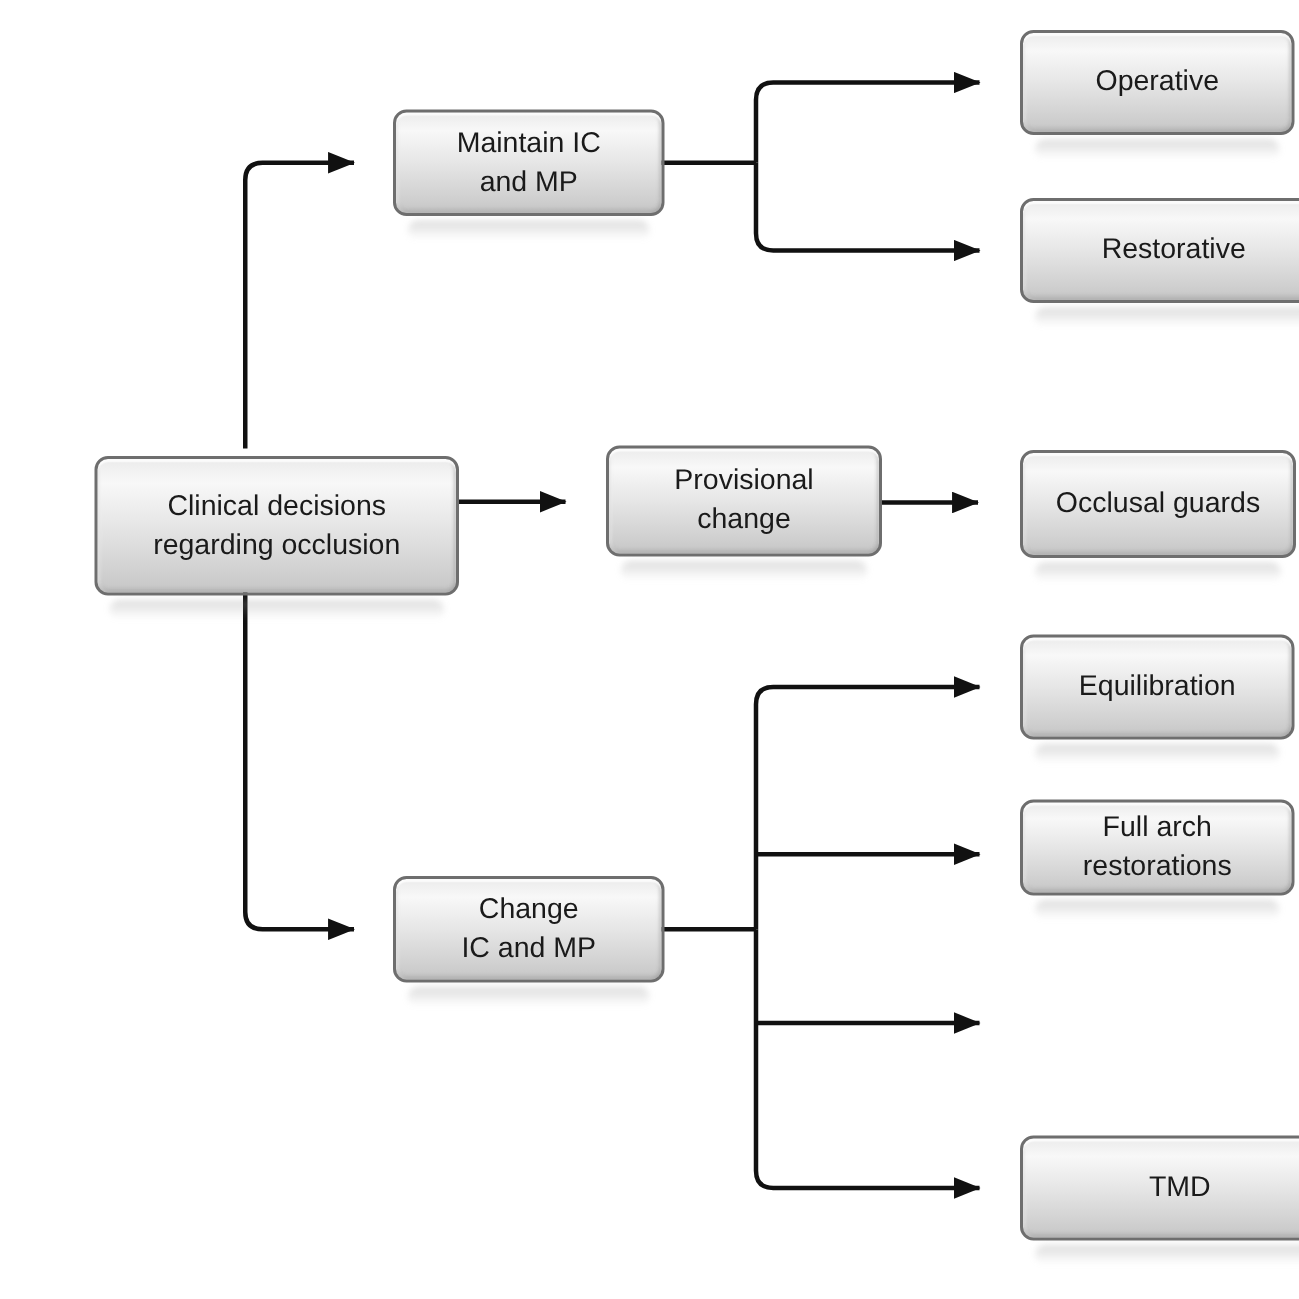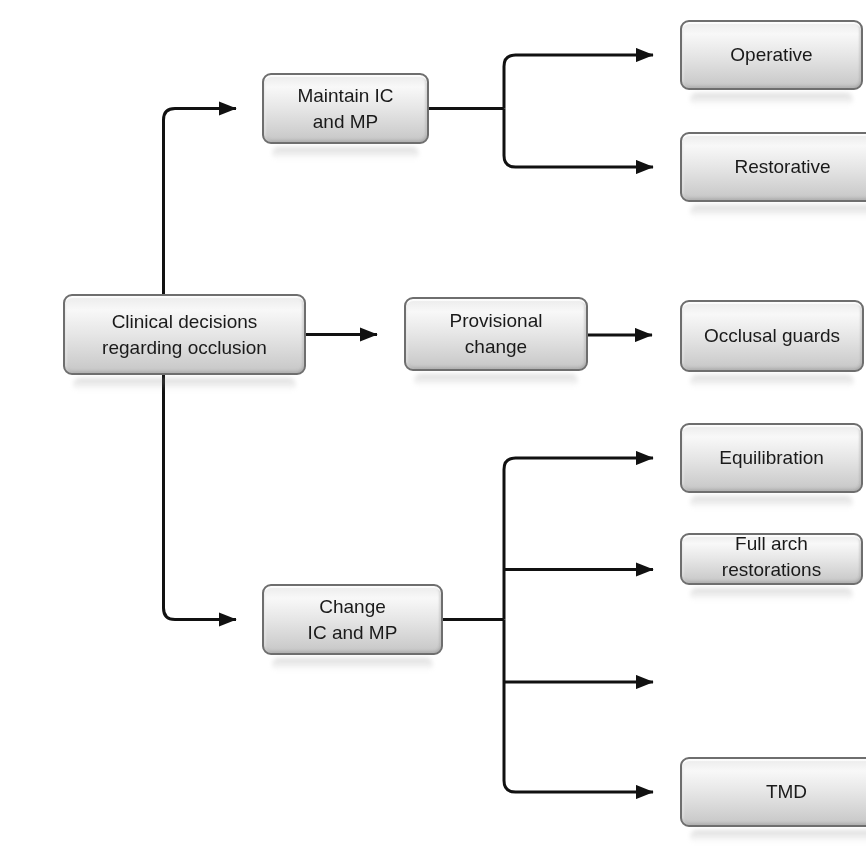--- a/index.html
+++ b/index.html
@@ -99,26 +99,26 @@
     <path class="edge" d="M504,108.5 L504,66.5 Q504,55 515.5,55 L653,55" marker-end="url(#arrow)"></path>
     <path class="edge" d="M504,108.5 L504,155.5 Q504,167 515.5,167 L653,167" marker-end="url(#arrow)"></path>
 
     <path class="edge" d="M425,619.5 L504,619.5"></path>
     <path class="edge" d="M504,619.5 L504,469.5 Q504,458 515.5,458 L653,458" marker-end="url(#arrow)"></path>
     <path class="edge" d="M504,569.5 L653,569.5" marker-end="url(#arrow)"></path>
     <path class="edge" d="M504,682 L653,682" marker-end="url(#arrow)"></path>
     <path class="edge" d="M504,619.5 L504,780.5 Q504,792 515.5,792 L653,792" marker-end="url(#arrow)"></path>
   </svg>
 
-  <div class="node" style="left:44px; top:294px; width:243px; height:81px;">
+  <div class="node" style="left:44px; top:304px; width:243px; height:93px;">
     <span>Clinical decisions</span>
     <span>regarding occlusion</span>
   </div>
 
-  <div class="node" style="left:243px; top:73px; width:167px; height:71px;">
+  <div class="node" style="left:243px; top:73px; width:181px; height:71px;">
     <span>Maintain IC</span>
     <span>and MP</span>
   </div>
 
   <div class="node" style="left:661px; top:20px; width:183px; height:70px;">
     <span>Operative</span>
   </div>
 
   <div class="node" style="left:661px; top:132px; width:205px; height:70px;">
     <span>Restorative</span>
@@ -135,21 +135,21 @@
 
   <div class="node" style="left:243px; top:584px; width:181px; height:71px;">
     <span>Change</span>
     <span>IC and MP</span>
   </div>
 
   <div class="node" style="left:661px; top:423px; width:183px; height:70px;">
     <span>Equilibration</span>
   </div>
 
-  <div class="node" style="left:661px; top:533px; width:183px; height:52px;justify-content:flex-end;">
+  <div class="node" style="left:661px; top:533px; width:183px; height:64px;">
     <span>Full arch</span>
     <span>restorations</span>
   </div>
 
 
   <div class="node" style="left:661px; top:757px; width:213px; height:70px;">
     <span>TMD</span>
   </div>
 
 </div>

